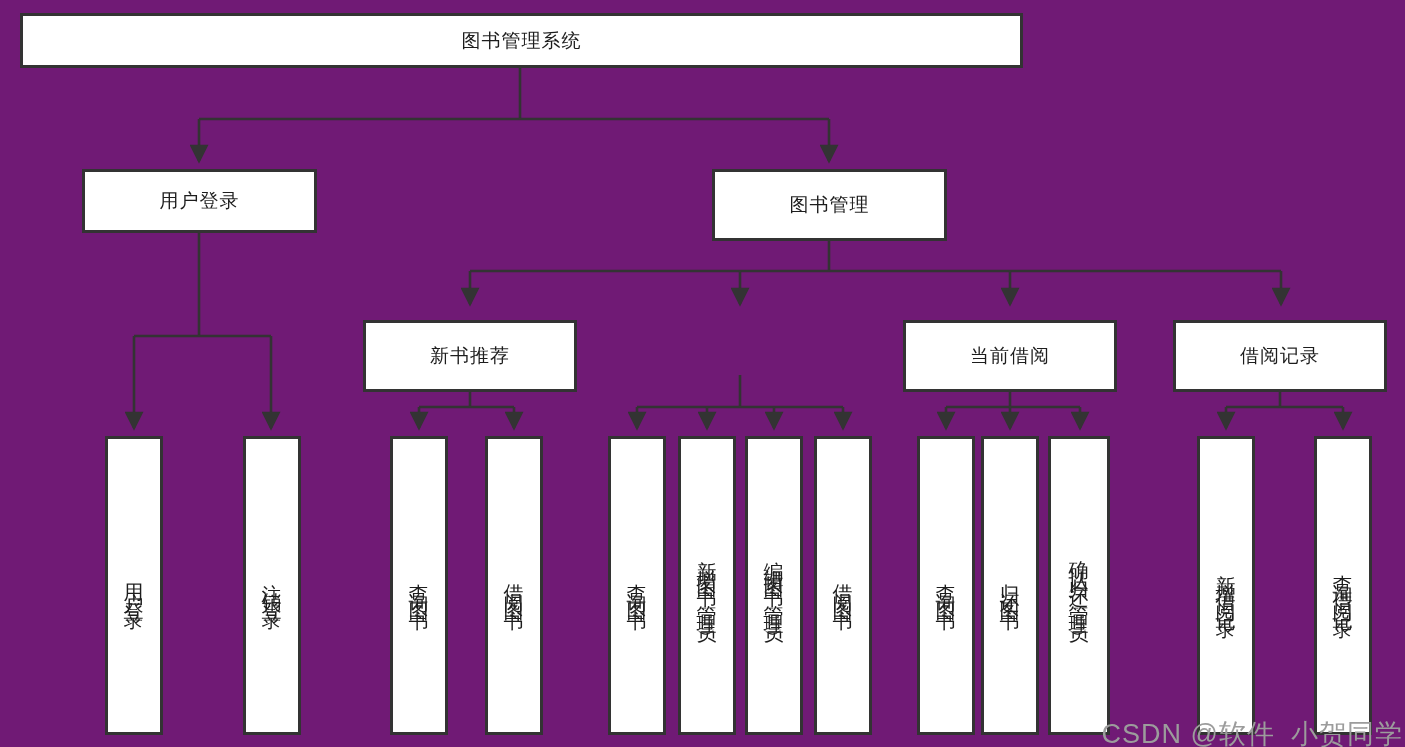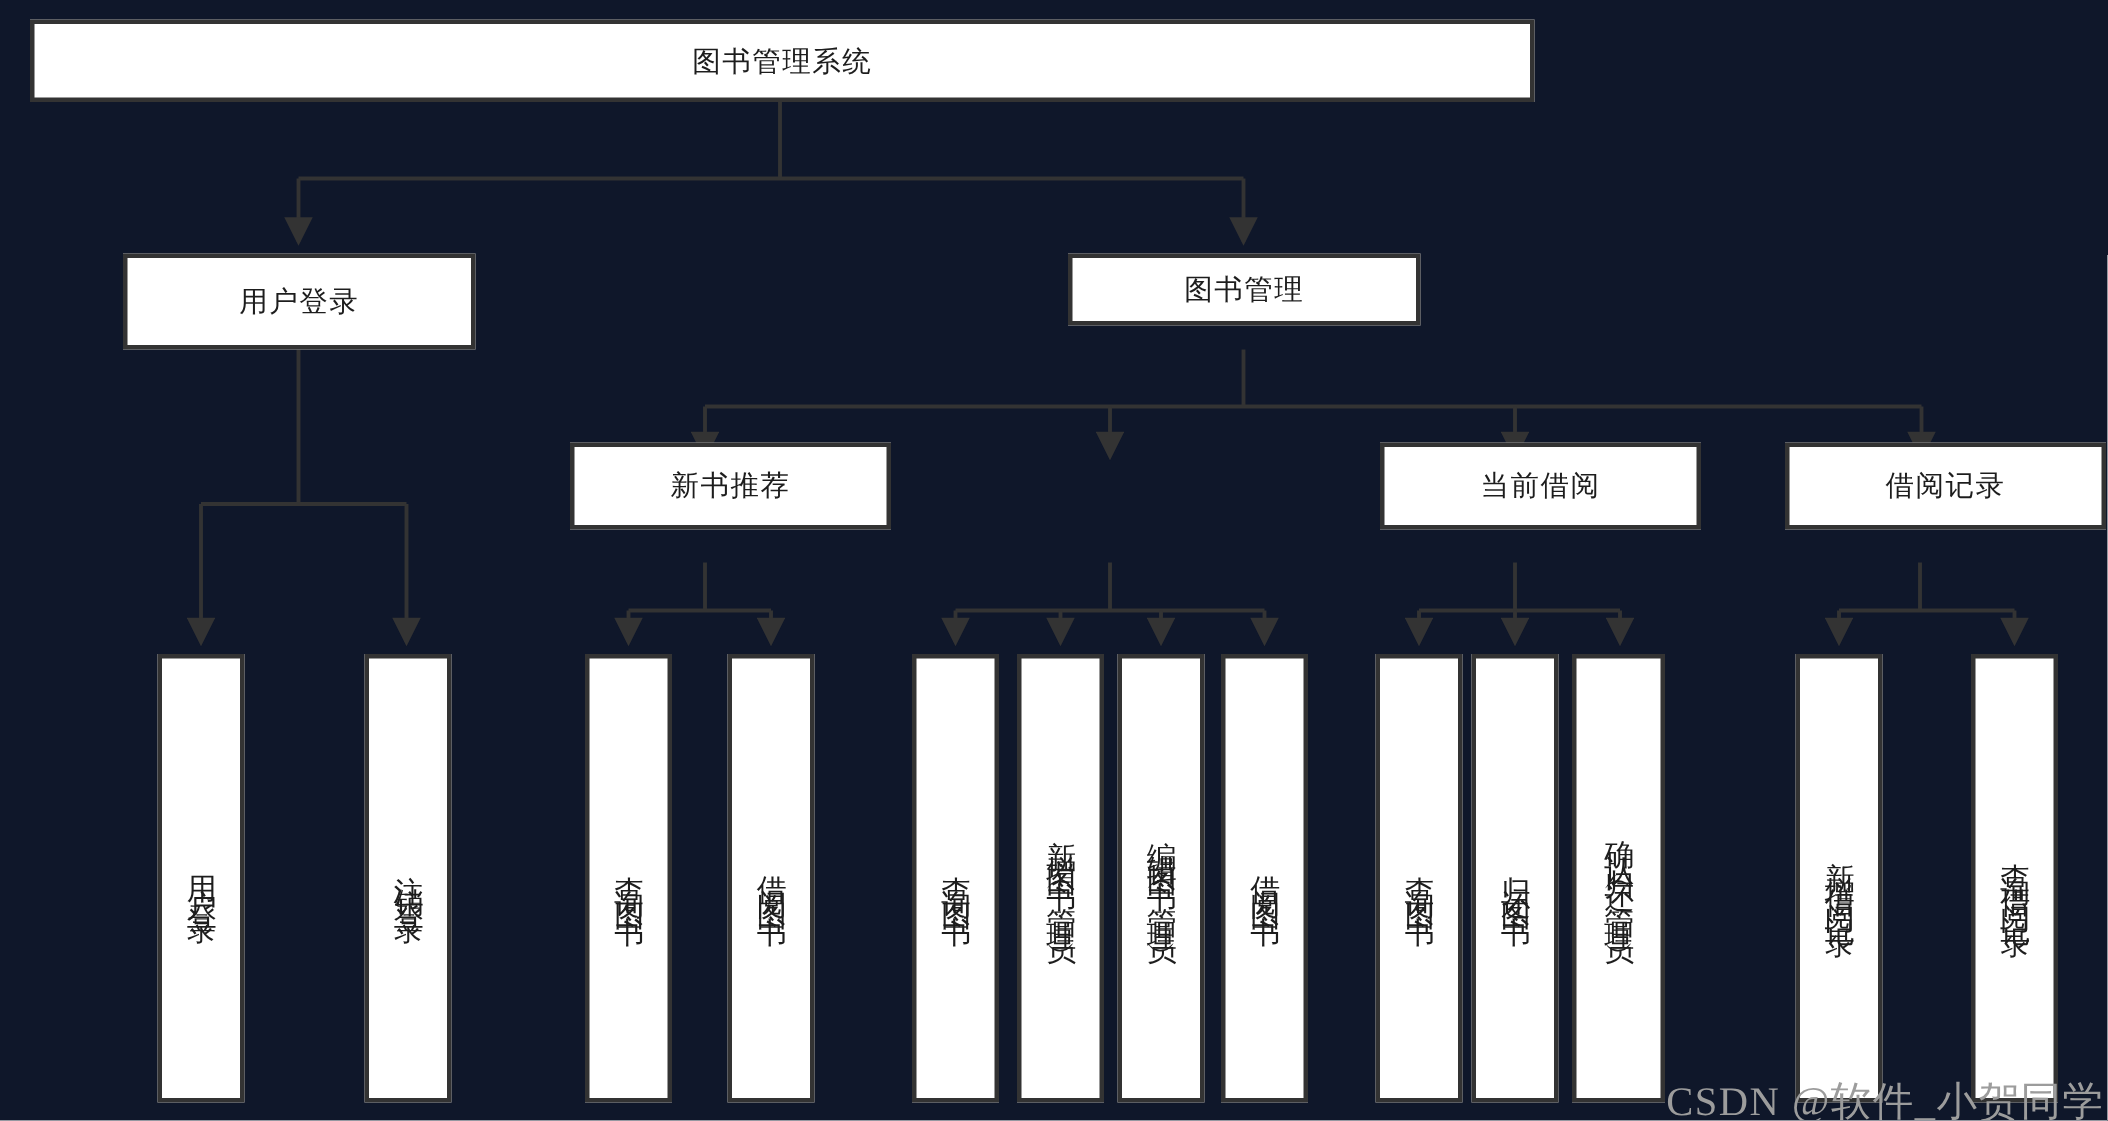--- a/index.html
+++ b/index.html
@@ -1,40 +1,40 @@
 <!DOCTYPE html>
 <html><head>
 <meta charset="utf-8">
 <style>
   html, body { margin: 0; padding: 0; background: #ffffff; }
   .stage {
     position: relative;
     width: 1405px;
     height: 747px;
-    background: #0f172a;
-    font-family: Liberation Serif, serif;
+    background: #701a75;
+    font-family: Liberation Sans, sans-serif;
     overflow: hidden;
   }
   .wires { position: absolute; left: 0; top: 0; }
   .ln { stroke: #333333; stroke-width: 2.6; fill: none; }
   .box {
     position: absolute;
     box-sizing: border-box;
     border: 3px solid #333333;
     background: #ffffff;
     display: flex;
     align-items: center;
     justify-content: center;
     color: #1d1d1d;
   }
   .hbox { font-size: 19px; letter-spacing: 1px; }
   .root  { left: 20px;  top: 13px;  width: 1003px; height: 55px; }
   .lvl2a { left: 82px;  top: 169px; width: 235px;  height: 64px; }
-  .lvl2b { left: 712px; top: 169px; width: 235px;  height: 48px; }
-  .lvl3  { top: 295px; width: 214px; height: 58px; margin-left: 17px; }
+  .lvl2b { left: 712px; top: 169px; width: 235px;  height: 72px; }
+  .lvl3  { top: 320px; width: 214px; height: 72px; }
   .g1 { left: 363px; }
   .g2 { left: 633px; }
   .g3 { left: 903px; align-items: center; }
   .g4 { left: 1173px; }
   .vbox { top: 436px; width: 58px; height: 299px; }
   .vtext {
     writing-mode: vertical-rl;
     font-size: 20px;
     letter-spacing: 9px;
     line-height: 1.1;

